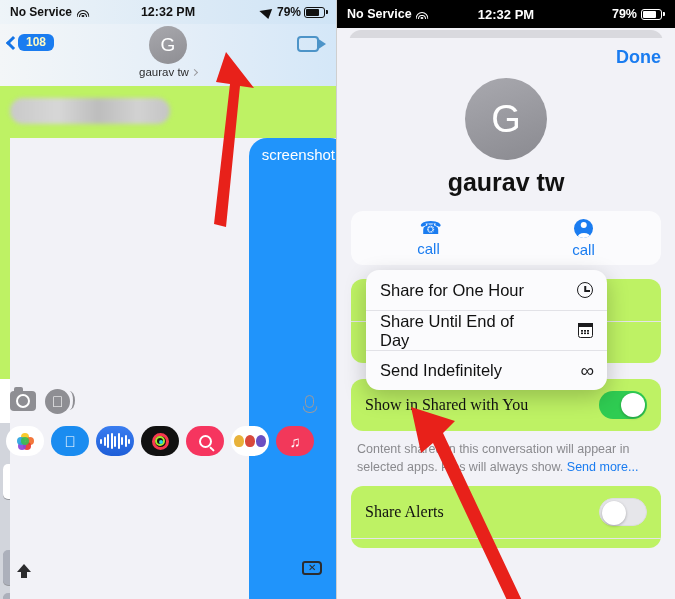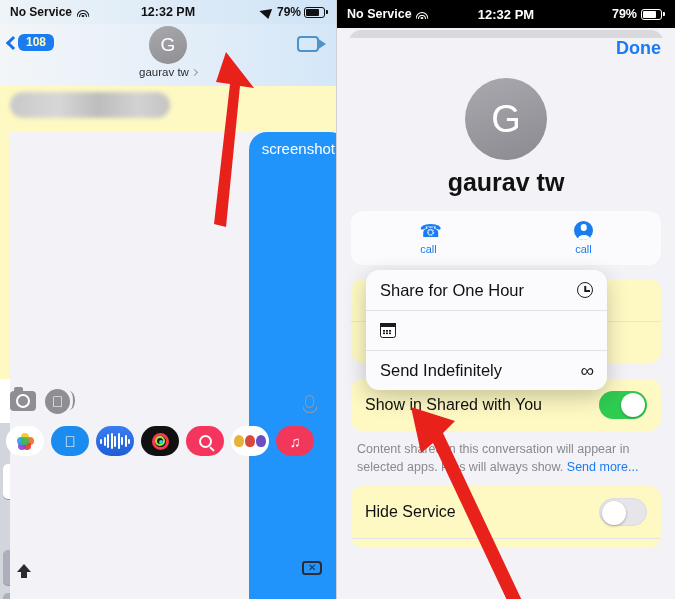--- a/index.html
+++ b/index.html
@@ -89,21 +89,21 @@
     width: 5px; height: 5px; border-top: 1.4px solid #9a9a9e; border-right: 1.4px solid #9a9a9e;
     transform: rotate(45deg);
   }
   .facetime-ico { margin-left:auto; margin-top: 8px; display:flex; align-items:center; }
   .ft-body { width: 22px; height: 16px; border: 2px solid #4d94c8; border-radius: 4px; }
   .ft-tri {
     width:0;height:0; border-top: 6px solid transparent; border-bottom: 6px solid transparent;
     border-left: 9px solid #4d94c8; margin-left: -2px;
   }
 
-  .l-thread { position: relative; height: 293px; background:#fef9c3; padding: 6px 10px 0; }
+  .l-thread { position: relative; height: 293px; background:#bef264; padding: 12px 10px 0; }
   .bubble {
     max-width: 76%; padding: 8px 13px; border-radius: 18px;
     font-size: 15px; line-height: 1.15; position: relative; display:inline-block;
   }
   .row { display:flex; margin-bottom: 14px; }
   .row.right { justify-content: flex-end; }
   .b-out { background:#2094fb; color:#fff; }
   .b-out::after {
     content:""; position:absolute; right:-5px; bottom:0; width:12px;height:16px;
     background:#2094fb; border-bottom-left-radius: 14px; z-index:-1;
@@ -243,45 +243,45 @@
   .sheet-stack { position:relative; height: 571px; }
   .sheet-back {
     position:absolute; top: 2px; left: 12px; right: 12px; height: 24px;
     background:#d9d9de; border-radius: 12px 12px 0 0;
   }
   .sheet {
     position:absolute; top: 10px; left: 0; right: 0; bottom: 0;
     background:#f2f2f7; border-radius: 12px 12px 0 0;
     padding: 0 14px;
   }
-  .sheet-topbar { height: 38px; display:flex; justify-content:flex-end; }
+  .sheet-topbar { height: 38px; display:flex; align-items:center; justify-content:flex-end; }
   .done-btn { color:#1a7cf0; font-size: 18px; font-weight: bold; }
   .r-contact { display:flex; flex-direction:column; align-items:center; gap:6px; margin-top: 2px; }
   .avatar-lg {
     width: 82px;height:82px;border-radius:50%;
     background: linear-gradient(160deg,#a9a9af,#8a8a90);
     color:#fff;font-size: 38px; display:flex;align-items:center;justify-content:center;
   }
   .r-name { font-size: 25px; font-weight:bold; color:#111; margin-top: 2px;}
 
   .action-card {
     margin-top: 14px; background:#fbfbfd; border-radius: 12px;
     height: 54px; display:flex; align-items:center;
   }
   .action-item { flex:1; display:flex; flex-direction:column; align-items:center; gap:3px; }
-  .action-item .lbl { font-size: 11px; color:#1a7cf0; }
+  .action-item .lbl { font-size: 15px; color:#1a7cf0; }
   .phone-ico {
     width: 18px;height:18px; color:#1a7cf0; font-size: 18px; line-height: 18px;
   }
   .person-ico { width:19px;height:19px;border-radius:50%;background:#1a7cf0;position:relative;overflow:hidden;}
   .person-ico::before{content:"";position:absolute;left:50%;top:3px;transform:translateX(-50%);width:6.5px;height:6.5px;border-radius:50%;background:#fff;}
   .person-ico::after{content:"";position:absolute;left:50%;bottom:-4px;transform:translateX(-50%);width:13px;height:9px;border-radius:50%;background:#fff;}
 
   .list-card {
-    margin-top: 14px; background:#fef9c3; border-radius: 12px; overflow:hidden;
+    margin-top: 14px; background:#bef264; border-radius: 12px; overflow:hidden;font-family:Liberation Serif, serif;
   }
   .list-row {
     height: 42px; display:flex; align-items:center; padding: 0 14px;
     font-size: 16px; color:#1a7cf0;
   }
   .list-row + .list-row { border-top: 1px solid #e4e4e9; }
   .list-row.plain { color:#111; justify-content:space-between; }
 
   .footnote {
     font-size: 12.5px; color:#8a8a8e; line-height: 1.45;
@@ -556,36 +556,37 @@
               </span>
           </div>
         </div>
 
         <div class="footnote">
           <span>Content shared in this conversation will appear in selected apps. Pins will always show. </span><a href="#">Send more...</a>
         </div>
 
         <div class="list-card" style="margin-top:10px">
           <div class="list-row plain" style="height:52px">
-            <span>Hide Service</span>
+            <span>Share Alerts</span>
             <span class="toggle off">
                 <span class="knob"></span>
               </span>
           </div>
           <div class="list-row plain" style="height:10px"></div>
         </div>
 
       </div>
 
       <div class="popup">
         <div class="popup-item">
           <span>Share for One Hour</span>
           <span class="ico-clock"></span>
         </div>
         <div class="popup-item">
+          <span>Share Until End of Day</span>
           <span class="ico-cal"></span>
         </div>
         <div class="popup-item">
           <span>Send Indefinitely</span>
           <span class="ico-inf">∞</span>
         </div>
       </div>
 
       <svg class="arrow-svg" style="left:60px; top:365px; width:130px; height:220px;" viewBox="0 0 130 220">
         <polygon points="14,14 58,28 46,40 128,214 116,220 36,50 24,60" fill="#e8211a"></polygon>

